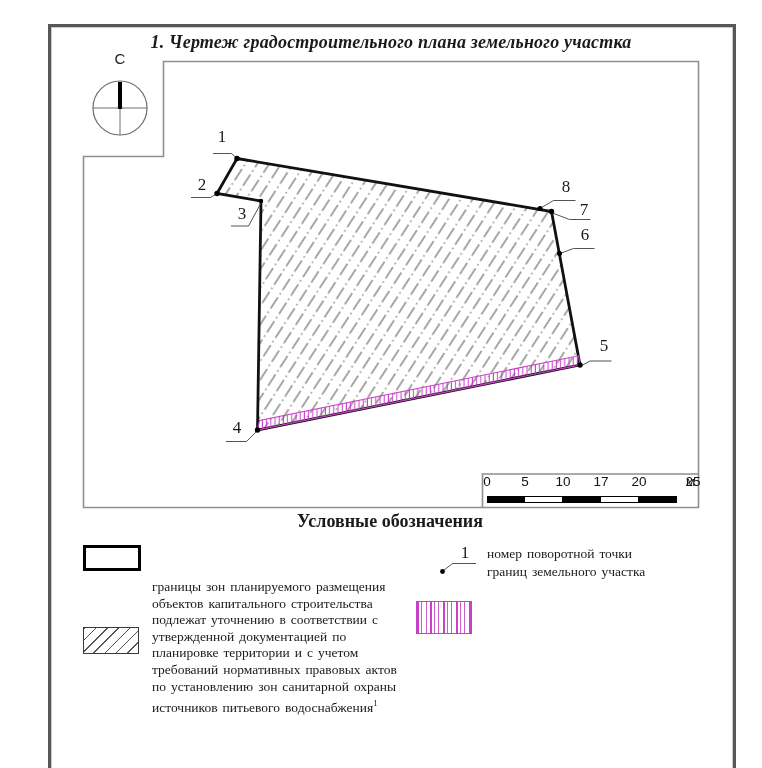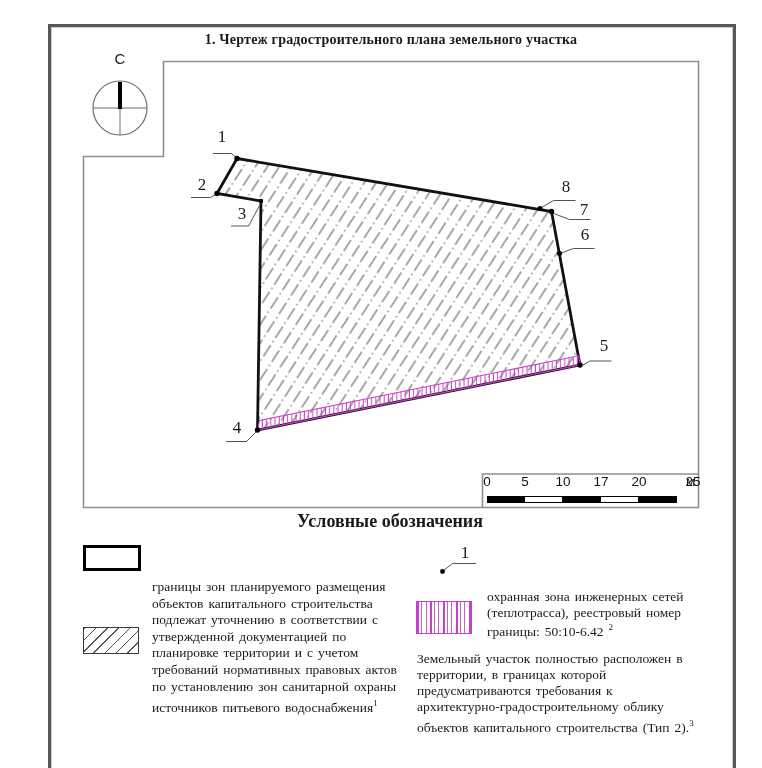--- a/index.html
+++ b/index.html
@@ -3,21 +3,21 @@
 <meta charset="utf-8">
 <style>
   html,body{margin:0;padding:0;background:#ffffff;}
   .stage{position:relative;width:762px;height:768px;background:#fff;overflow:hidden;
          font-family:"Liberation Serif", serif;color:#1a1a1a;}
   .abs{position:absolute;}
   
   .page-frame{left:48px;top:24px;width:682px;height:744px;border:3px solid #575757;border-bottom:none;
               box-shadow:inset 1px 1px 0 #c9c9c9, inset -1px 0 0 #c9c9c9;}
   .drawing-svg{left:0;top:0;}
-  .title{left:52px;top:32px;width:678px;text-align:center;font-weight:bold;font-size:14px;letter-spacing:.2px;}
+  .title{left:52px;top:32px;width:678px;text-align:center;font-weight:bold;font-size:18px;letter-spacing:.2px;font-style:italic;}
   .north-label{left:106px;top:50px;width:28px;text-align:center;
                font-family:"Liberation Sans",sans-serif;font-size:15px;color:#222;}
   .pt{font-size:17px;width:22px;text-align:center;line-height:1;}
   
   .scale-ticks span{position:absolute;top:0;width:26px;text-align:center;
       font-family:"Liberation Sans",sans-serif;font-size:13.5px;color:#111;}
   .scale-bar{left:487px;top:496px;display:flex;}
   .scale-bar i{display:block;width:38px;height:7px;border:1px solid #000;border-left:none;box-sizing:border-box;}
   .scale-bar i:first-child{border-left:1px solid #000;}
   .seg-b{background:#000;}
@@ -129,25 +129,19 @@
   <div class="abs leg-text" style="left:152px;top:579px;width:268px;"><span>границы зон планируемого размещения
 объектов капитального строительства
 подлежат уточнению в соответствии с
 утвержденной документацией по
 планировке территории и с учетом
 требований нормативных правовых актов
 по установлению зон санитарной охраны
 источников питьевого водоснабжения</span><sup>1</sup></div>
 
   <div class="abs sym-point-number">1</div>
+  <div class="abs leg-text" style="left:487px;top:545px;line-height:17.5px;">номер поворотной точки
+границ земельного участка</div>
 
   <div class="abs sym-zone"></div>
-  <div class="abs leg-text" style="left:487px;top:589px;width:230px;line-height:15.6px;"><span>охранная зона инженерных сетей
-(теплотрасса), реестровый номер
-границы: 50:10-6.42</span> <sup>2</sup></div>
 
-  <div class="abs leg-text" style="left:417px;top:651px;width:305px;line-height:16px;"><span>Земельный участок полностью расположен в
-территории, в границах которой
-предусматриваются требования к
-архитектурно-градостроительному облику
-объектов капитального строительства (Тип 2).</span><sup>3</sup></div>
 
 </div>
 
 </body></html>

